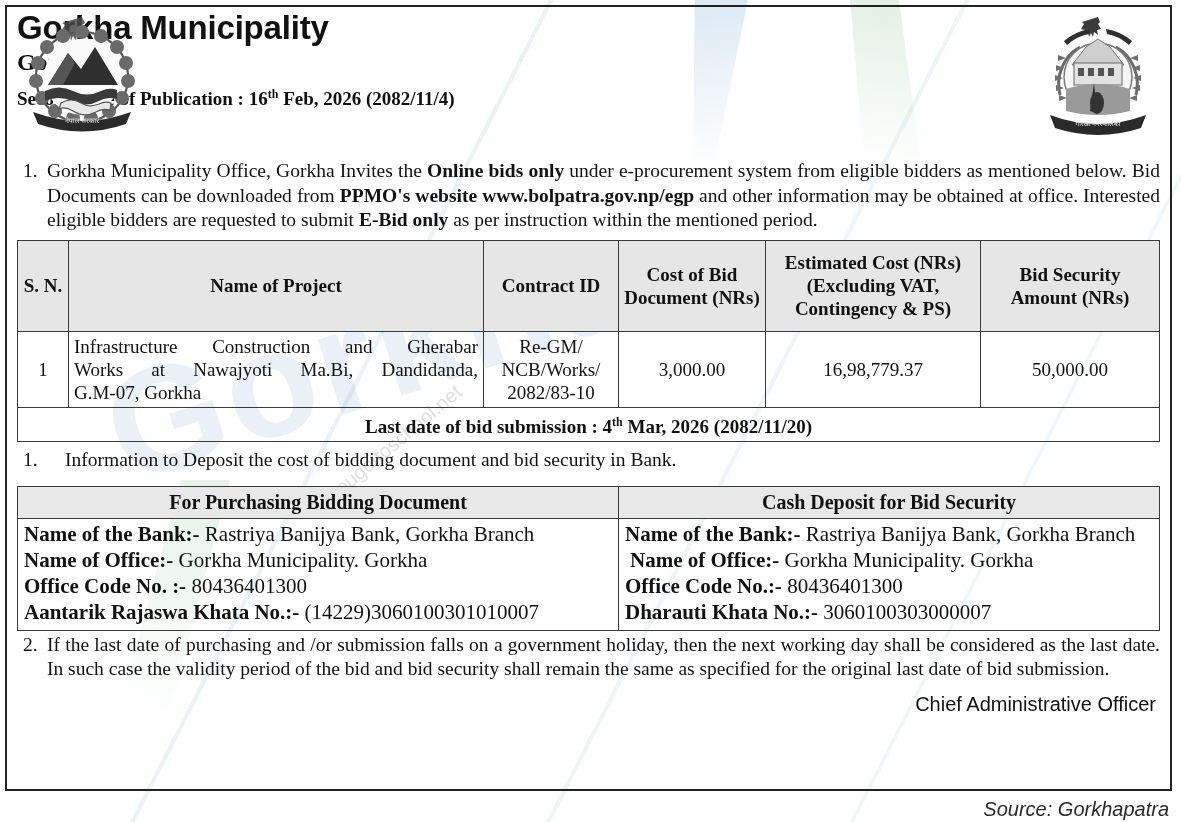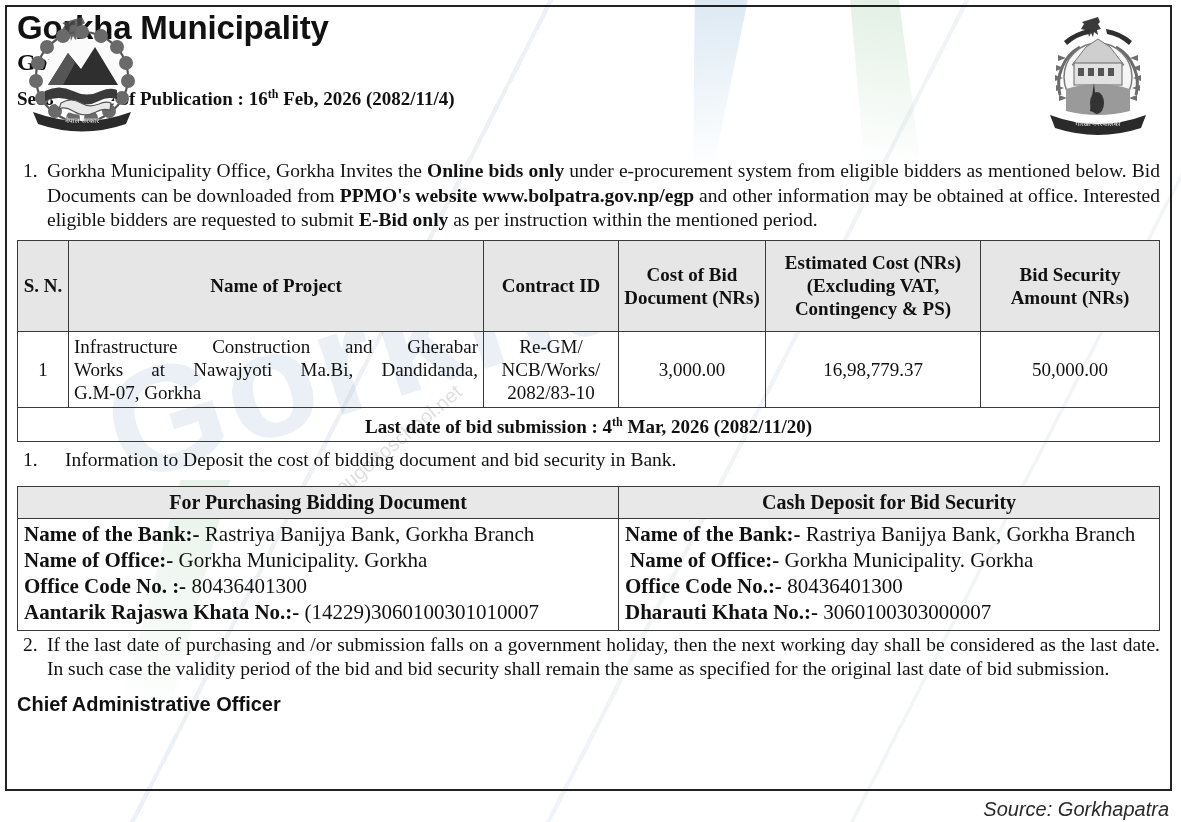--- a/index.html
+++ b/index.html
@@ -241,22 +241,23 @@
     padding: 2px 6px 5px 6px;
     font-size: 21px;
     line-height: 26px;
   }
   table.bank td .row-line b { font-weight: bold; }
   .bank-col-left { width: 592px; }
   .indent1 { padding-left: 5px; }
 
   
   .cao {
+    text-align: right;
     font-family: "Liberation Sans", sans-serif;
-    font-weight: bold;
+    font-weight: normal;
     font-size: 20px;
     line-height: 24px;
     padding-right: 4px;
     margin-top: 10px;
   }
   .source {
     position: absolute;
     right: 12px;
     top: 798px;
     font-family: "Liberation Sans", sans-serif;

